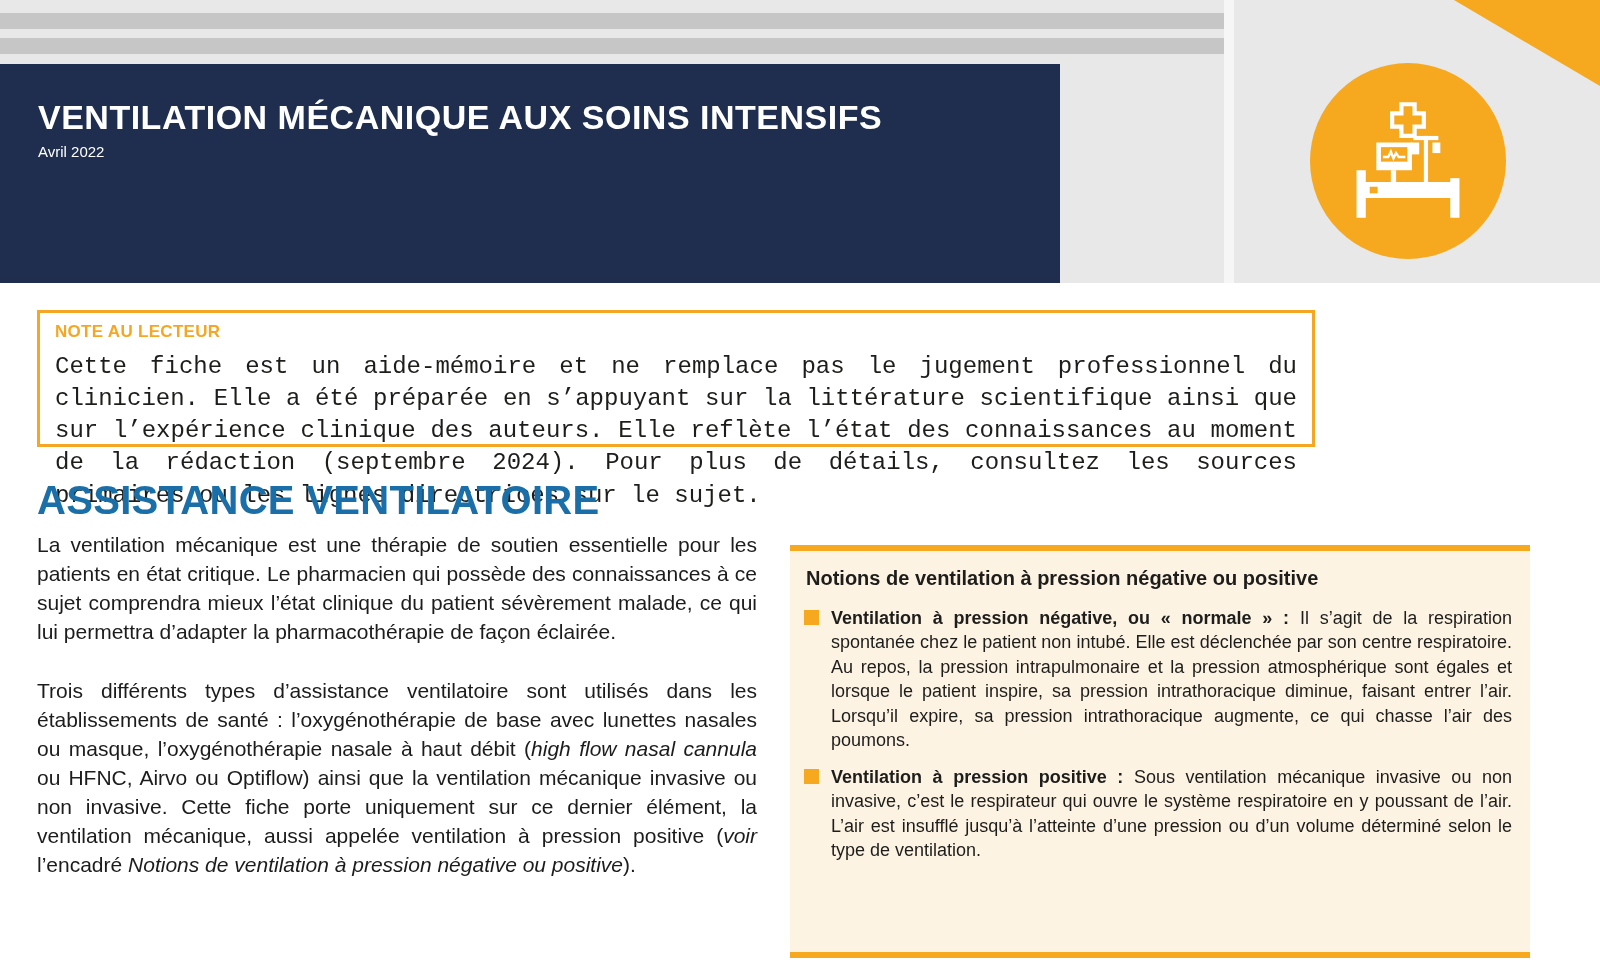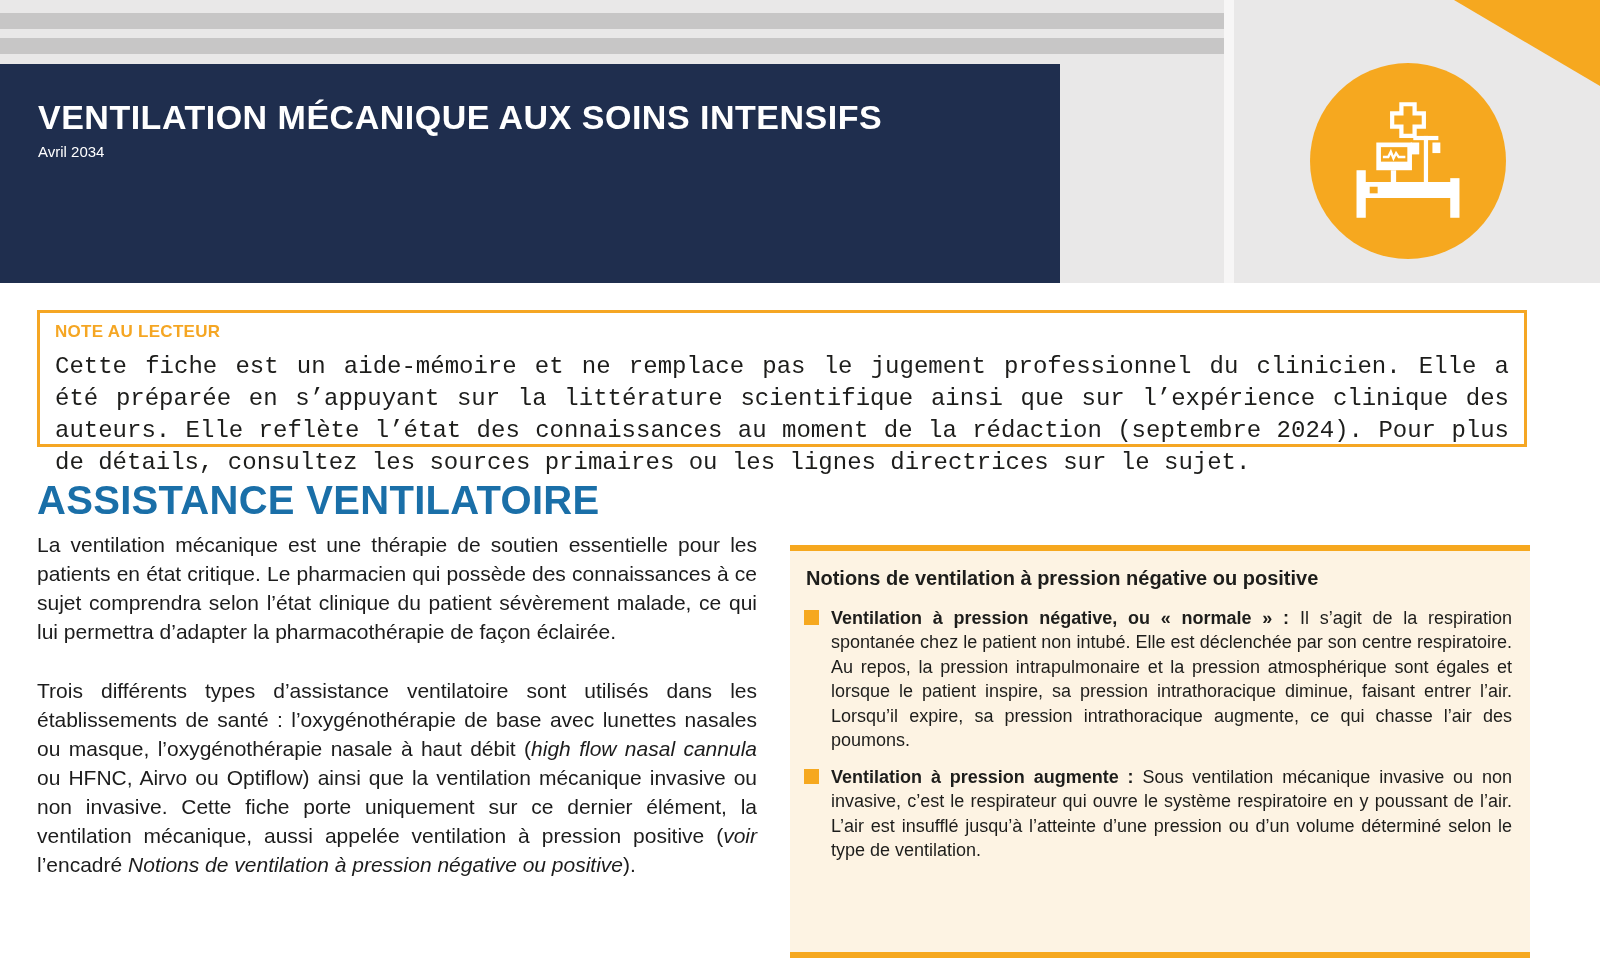--- a/index.html
+++ b/index.html
@@ -16,21 +16,21 @@
         border-top:86px solid #f6a81f;border-left:146px solid transparent;}
   .navy-header{position:absolute;top:64px;left:0;width:1060px;height:219px;
         background:#1f2e4e;box-sizing:border-box;padding:34px 40px 0 38px;}
   .navy-header h1{margin:0;font-size:34px;font-weight:bold;color:#ffffff;letter-spacing:.5px;}
   .navy-header .subtitle{margin-top:20px;font-size:15px;line-height:1.4;color:#ffffff;max-width:1130px;}
   .navy-header .date{margin-top:6px;font-size:15px;color:#ffffff;}
   .icon-circle{position:absolute;top:63px;left:1310px;width:196px;height:196px;border-radius:50%;
         background:#f6a81f;display:flex;align-items:center;justify-content:center;}
 
   
-  .note-box{position:absolute;top:310px;left:37px;width:1490px;height:137px;box-sizing:border-box;
+  .note-box{position:absolute;top:310px;left:37px;width:1278px;height:137px;box-sizing:border-box;
         border:3px solid #f5a623;background:#ffffff;padding:9px 15px;}
   .note-box .note-title{font-size:17px;font-weight:bold;color:#f5a623;letter-spacing:.3px;}
   .note-box .note-body{margin-top:9px;font-size:24px;line-height:1.34;text-align:justify;color:#1d1d1b;font-family:Liberation Mono, monospace;}
 
   
   .section-heading{position:absolute;top:478px;left:37px;margin:0;font-size:40px;font-weight:bold;
         color:#1a6fa8;letter-spacing:.3px;}
   .left-col{position:absolute;top:531px;left:37px;width:720px;font-size:21px;line-height:1.38;
         text-align:justify;color:#1c1c1c;}
   .left-col p{margin:0 0 30px 0;}
@@ -51,21 +51,21 @@
 <div class="page">
 
   <div class="top-band">
     <div class="stripe s1"></div>
     <div class="stripe s2"></div>
     <div class="band-gap"></div>
     <div class="corner-triangle"></div>
 
     <div class="navy-header">
       <h1>VENTILATION MÉCANIQUE AUX SOINS INTENSIFS</h1>
-      <div class="date">Avril 2034</div>
+      <div class="date">Avril 2022</div>
     </div>
 
     <div class="icon-circle">
       <svg width="132" height="132" viewBox="0 0 100 100" aria-hidden="true">
 
         <g>
           <path d="M45 7 h10 v7 h7 v10 h-7 v7 h-10 v-7 h-7 v-10 h7 z" fill="none" stroke="#ffffff" stroke-width="3.2"></path>
         </g>
 
         <rect x="26" y="36" width="27" height="21" fill="#ffffff"></rect>
@@ -87,31 +87,31 @@
   </div>
 
   <div class="note-box">
     <div class="note-title">NOTE AU LECTEUR</div>
     <div class="note-body">Cette fiche est un aide-mémoire et ne remplace pas le jugement professionnel du clinicien. Elle a été préparée en s’appuyant sur la littérature scientifique ainsi que sur l’expérience clinique des auteurs. Elle reflète l’état des connaissances au moment de la rédaction (septembre 2024). Pour plus de détails, consultez les sources primaires ou les lignes directrices sur le sujet.</div>
   </div>
 
   <h2 class="section-heading">ASSISTANCE VENTILATOIRE</h2>
 
   <div class="left-col">
-    <p>La ventilation mécanique est une thérapie de soutien essentielle pour les patients en état critique. Le pharmacien qui possède des connaissances à ce sujet comprendra selon l’état clinique du patient sévèrement malade, ce qui lui permettra d’adapter la pharmacothérapie de façon éclairée.</p>
+    <p>La ventilation mécanique est une thérapie de soutien essentielle pour les patients en état critique. Le pharmacien qui possède des connaissances à ce sujet comprendra mieux l’état clinique du patient sévèrement malade, ce qui lui permettra d’adapter la pharmacothérapie de façon éclairée.</p>
     <p><span>Trois différents types d’assistance ventilatoire sont utilisés dans les établissements de santé : l’oxygénothérapie de base avec lunettes nasales ou masque, l’oxygénothérapie nasale à haut débit (</span><em>high flow nasal cannula</em><span> ou HFNC, Airvo ou Optiflow) ainsi que la ventilation mécanique invasive ou non invasive. Cette fiche porte uniquement sur ce dernier élément, la ventilation mécanique, aussi appelée ventilation à pression positive (</span><em>voir</em><span> l’encadré </span><em>Notions de ventilation à pression négative ou positive</em><span>).</span></p>
   </div>
 
   <div class="side-box">
     <div class="side-title">Notions de ventilation à pression négative ou positive</div>
 
     <div class="bullet">
       <span class="sq"></span>
       <span class="btxt"><b>Ventilation à pression négative, ou « normale » :</b> <span>Il s’agit de la respiration spontanée chez le patient non intubé. Elle est déclenchée par son centre respiratoire. Au repos, la pression intrapulmonaire et la pression atmosphérique sont égales et lorsque le patient inspire, sa pression intrathoracique diminue, faisant entrer l’air. Lorsqu’il expire, sa pression intrathoracique augmente, ce qui chasse l’air des poumons.</span></span>
     </div>
 
     <div class="bullet">
       <span class="sq"></span>
-      <span class="btxt"><b>Ventilation à pression augmente :</b> <span>Sous ventilation mécanique invasive ou non invasive, c’est le respirateur qui ouvre le système respiratoire en y poussant de l’air. L’air est insufflé jusqu’à l’atteinte d’une pression ou d’un volume déterminé selon le type de ventilation.</span></span>
+      <span class="btxt"><b>Ventilation à pression positive :</b> <span>Sous ventilation mécanique invasive ou non invasive, c’est le respirateur qui ouvre le système respiratoire en y poussant de l’air. L’air est insufflé jusqu’à l’atteinte d’une pression ou d’un volume déterminé selon le type de ventilation.</span></span>
     </div>
   </div>
 
 </div>
 
 </body></html>

